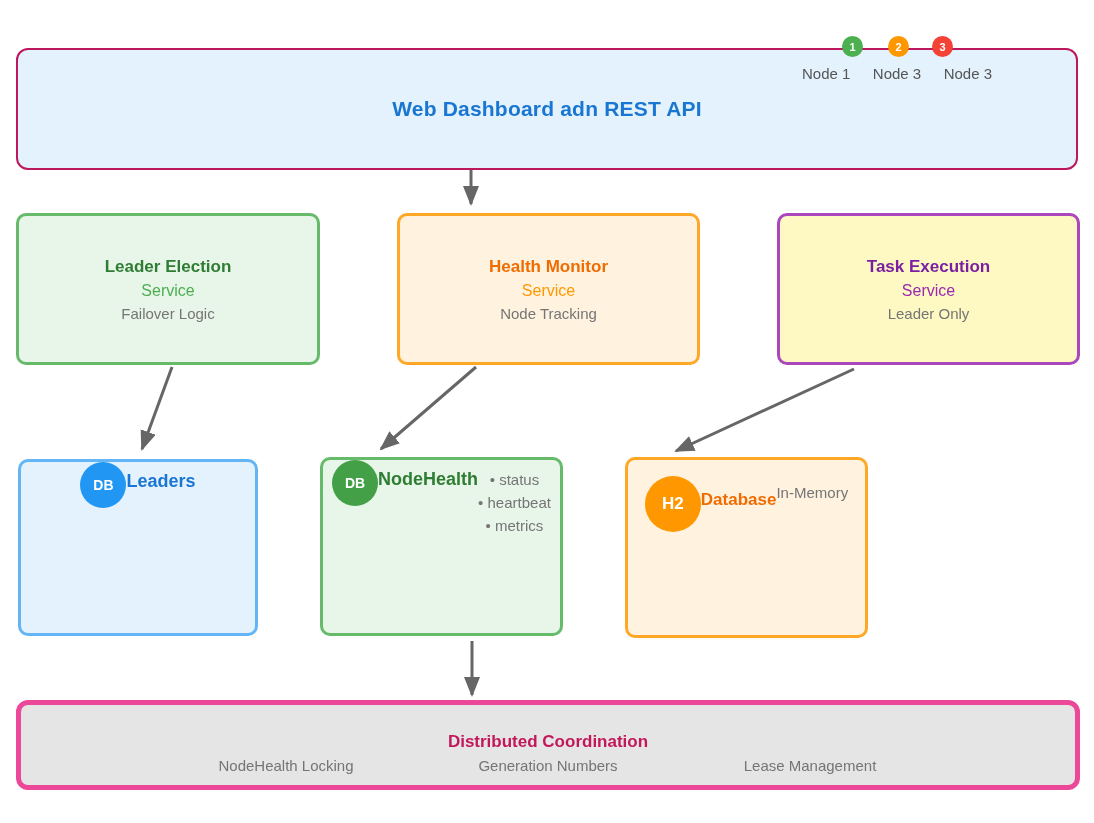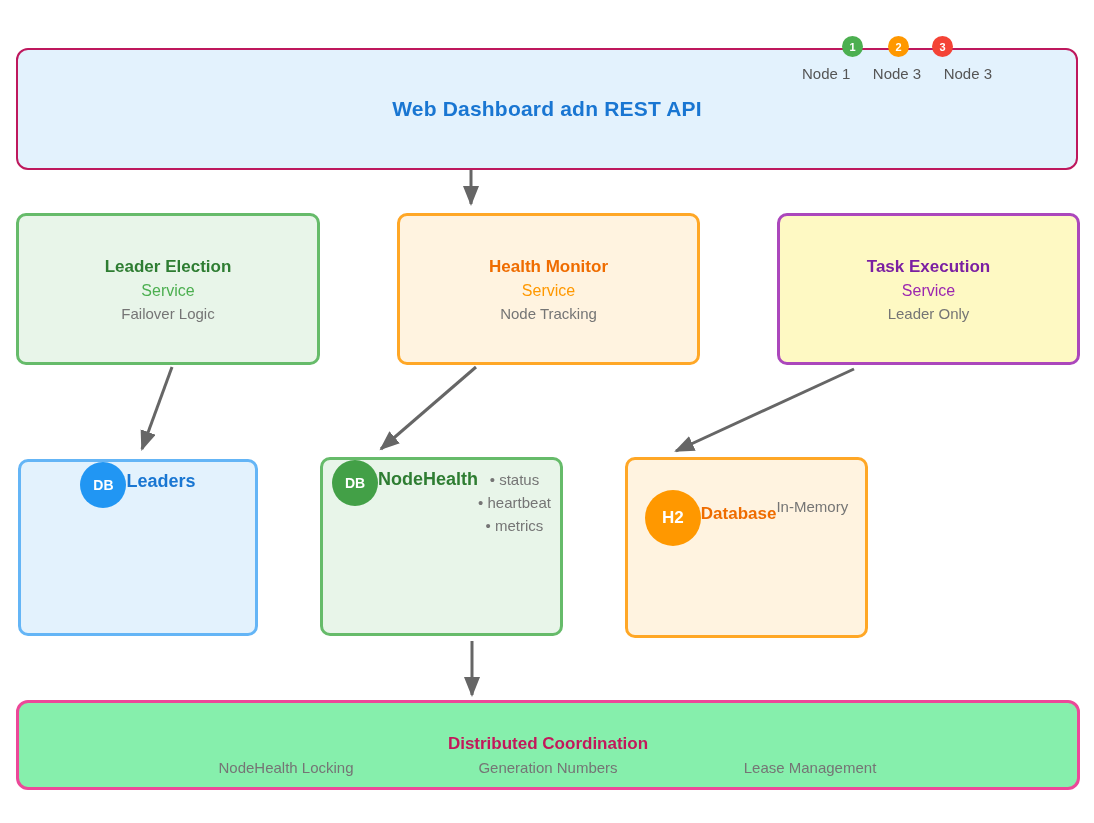--- a/index.html
+++ b/index.html
@@ -6,21 +6,21 @@
   .canvas{
     position:relative;width:1094px;height:823px;background:#ffffff;overflow:hidden;
     font-family:"Liberation Sans", sans-serif;
   }
   .arrows{position:absolute;left:0;top:0;width:1094px;height:823px;pointer-events:none;}
 
   
   .banner{position:absolute;box-sizing:border-box;border-radius:12px;display:flex;flex-direction:column;align-items:center;}
   .banner.top{left:16px;top:48px;width:1062px;height:122px;background:#e3f2fd;border:2px solid #be185d;justify-content:center;}
   .banner-title{color:#1976d2;font-size:21px;font-weight:bold;letter-spacing:.2px;}
-  .banner.bottom{left:16px;top:700px;width:1064px;height:90px;background:#86efac;border:3px solid #ec4899;justify-content:flex-end;padding-bottom:11px;}
+  .banner.bottom{left:16px;top:700px;width:1064px;height:90px;background:#e5e5e5;border:5px solid #ec4899;justify-content:flex-end;padding-bottom:11px;}
   .bottom-title{color:#c2185b;font-size:17px;font-weight:bold;margin-bottom:5px;}
   .bottom-items{display:flex;}
   .bottom-items span{width:262px;text-align:center;color:#757575;font-size:15px;}
 
   
   .node-dot{position:absolute;width:21px;height:21px;border-radius:50%;color:#ffffff;
     font-size:11px;font-weight:bold;display:flex;align-items:center;justify-content:center;}
   .node-labels{position:absolute;left:802px;top:65px;width:190px;display:flex;justify-content:space-between;}
   .node-labels span{color:#555555;font-size:15px;}
 
@@ -43,21 +43,21 @@
   .badge{border-radius:50%;color:#ffffff;font-weight:bold;display:flex;align-items:center;justify-content:center;}
   .store .t{font-weight:bold;margin-top:9px;}
   .store ul{list-style:none;margin:8px 0 0 0;padding:0;color:#757575;font-size:15px;line-height:23px;}
   .store .d{color:#757575;font-size:15px;margin-top:8px;}
   .store.blue{left:18px;top:459px;width:240px;height:177px;background:#e3f2fd;border:3px solid #64b5f6;}
   .store.blue .badge{width:46px;height:46px;background:#2196f3;font-size:14px;}
   .store.blue .t{color:#1976d2;font-size:18px;}
   .store.green{left:320px;top:457px;width:243px;height:179px;background:#e8f5e9;border:3px solid #66bb6a;}
   .store.green .badge{width:46px;height:46px;background:#43a047;font-size:14px;}
   .store.green .t{color:#2e7d32;font-size:18px;}
-  .store.orange{left:625px;top:457px;width:243px;height:181px;background:#fff3e0;border:3px solid #ffa726;padding-top:30px;}
+  .store.orange{left:625px;top:457px;width:243px;height:181px;background:#fff3e0;border:3px solid #ffa726;padding-top:16px;}
   .store.orange .badge{width:56px;height:56px;background:#ff9800;font-size:17px;}
   .store.orange .t{color:#ef6c00;font-size:17px;margin-top:14px;}
 </style>
 </head>
 <body>
 
 <div class="canvas">
 
   <svg class="arrows" viewBox="0 0 1094 823">
     <defs>

